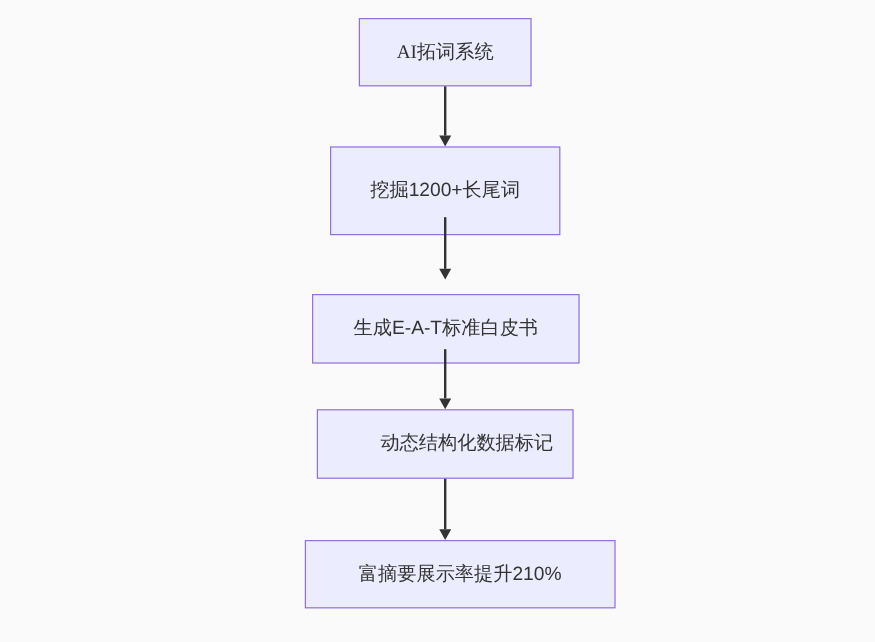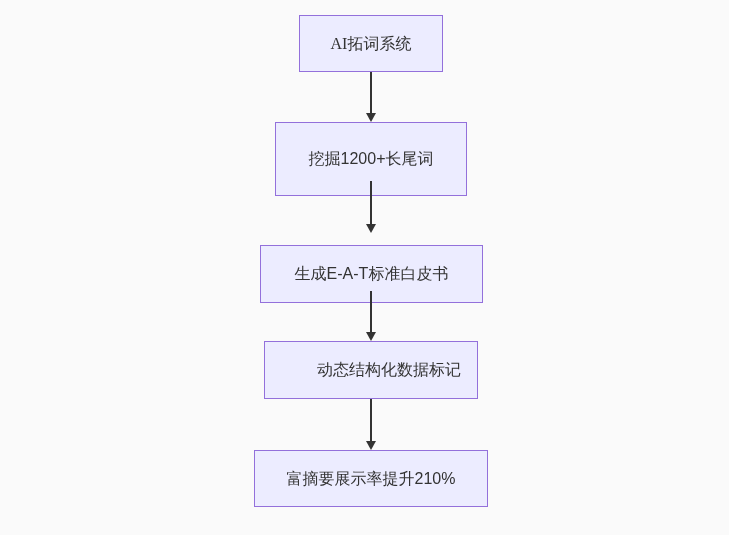--- a/index.html
+++ b/index.html
@@ -29,21 +29,21 @@
     font-size: 16px;
     color: #333333;
     line-height: 1.2;
     white-space: nowrap;
   }
   
   .n1 { left: 299px; top: 15px;  width: 144px; height: 57px; font-family: Liberation Serif, serif; }
   .n2 { left: 275px; top: 122px; width: 192px; height: 74px; }
   .n3 { left: 260px; top: 233px; width: 223px; height: 58px; margin-top: 12px; }
   .n4 { left: 264px; top: 341px; width: 214px; height: 58px; padding-left: 36px; }
-  .n5 { left: 254px; top: 450px; width: 234px; height: 57px; justify-content: center; }
+  .n5 { left: 254px; top: 450px; width: 259px; height: 57px; justify-content: center; }
 
   .edge {
     position: absolute;
     left: 371px;
     transform: translateX(-50%);
     display: flex;
     flex-direction: column;
     align-items: center;
   }
   .edge-line {

